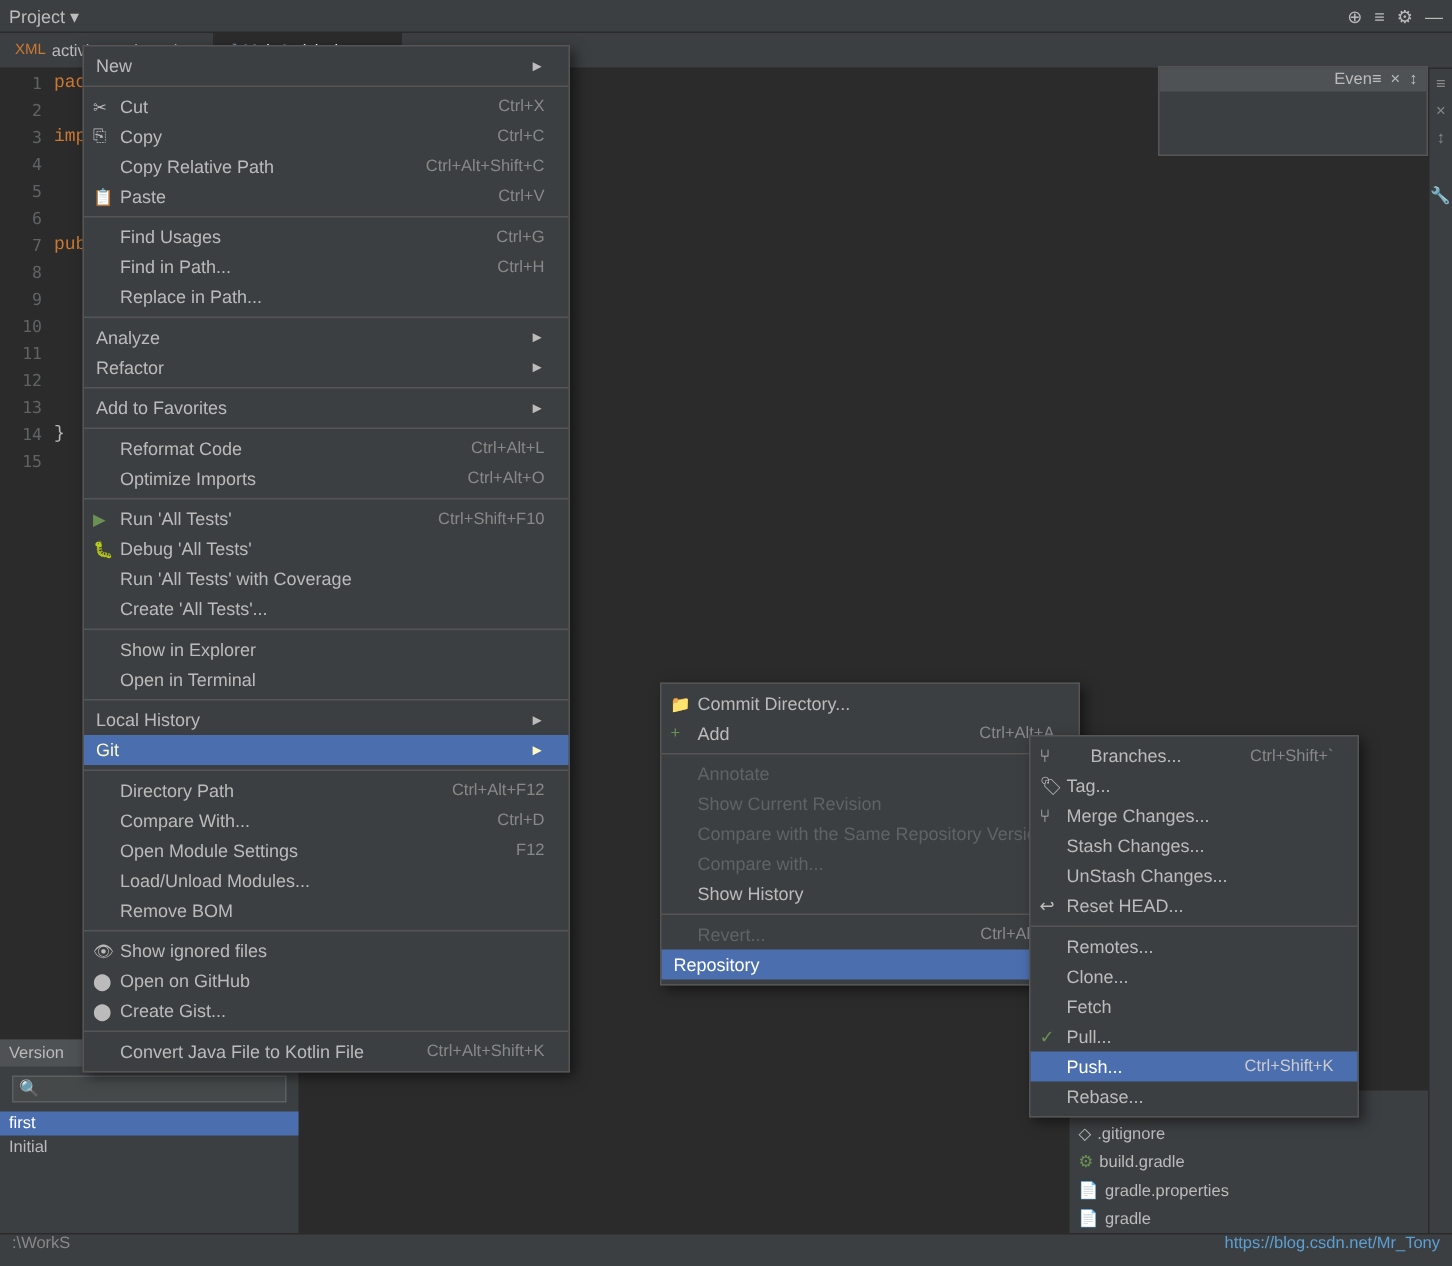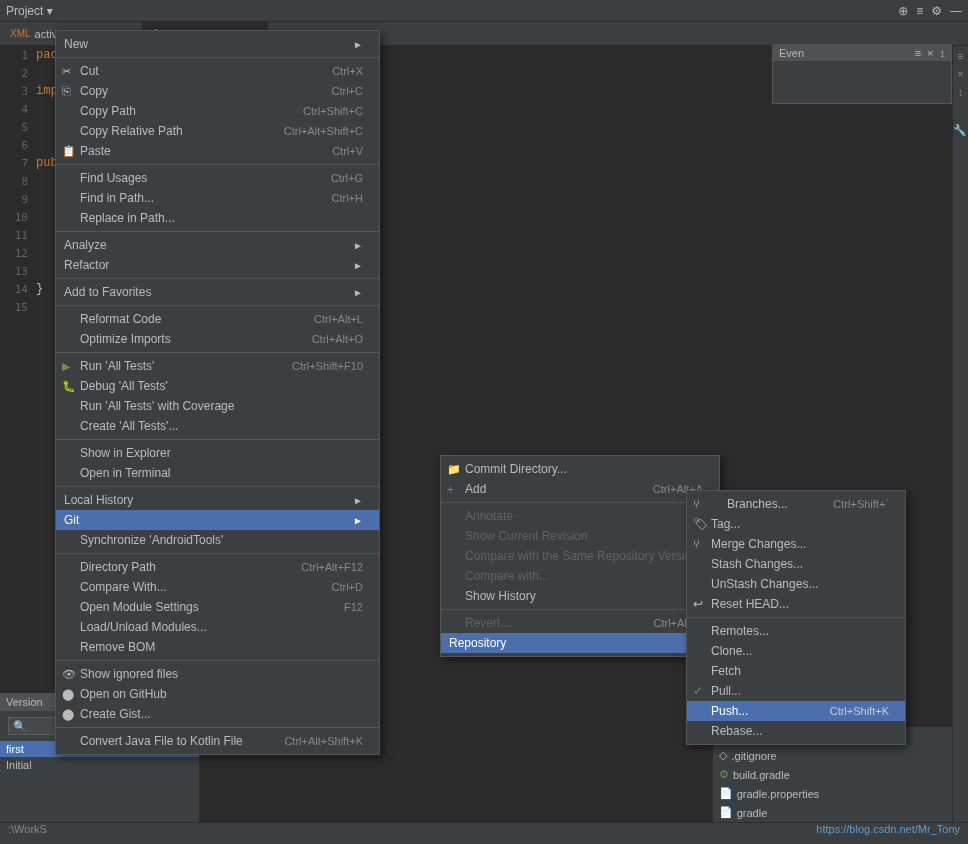--- a/index.html
+++ b/index.html
@@ -266,21 +266,21 @@
       background: #3c3f41;
       border: 1px solid #555;
       z-index: 50;
     }
     .event-log-header {
       background: #4e5254;
       padding: 2px 6px;
       font-size: 11px;
       display: flex;
       align-items: center;
-      justify-content: space-between;
+      justify-content: flex-end;
     }
     .event-log-icons {
       display: flex;
       gap: 6px;
     }
 
     
     .file-list {
       position: absolute;
       bottom: 22px;
@@ -401,24 +401,20 @@
     <span class="icon-prefix">✂</span>
     <span>Cut</span>
     <span class="shortcut">Ctrl+X</span>
   </div>
   <div class="menu-item">
     <span class="icon-prefix">⎘</span>
     <span>Copy</span>
     <span class="shortcut">Ctrl+C</span>
   </div>
   <div class="menu-item">
-    <span>Copy Path</span>
-    <span class="shortcut">Ctrl+Shift+C</span>
-  </div>
-  <div class="menu-item">
     <span>Copy Relative Path</span>
     <span class="shortcut">Ctrl+Alt+Shift+C</span>
   </div>
   <div class="menu-item">
     <span class="icon-prefix">📋</span>
     <span>Paste</span>
     <span class="shortcut">Ctrl+V</span>
   </div>
   <div class="menu-divider"></div>
   <div class="menu-item">
@@ -479,23 +475,20 @@
     <span>Open in Terminal</span>
   </div>
   <div class="menu-divider"></div>
   <div class="menu-item-with-icon">
     <span>Local History</span>
     <span class="arrow">►</span>
   </div>
   <div class="menu-item-with-icon active" style="background:#4b6eaf; color:#fef9c3;">
     <span>Git</span>
     <span class="arrow">►</span>
-  </div>
-  <div class="menu-item">
-    <span>Synchronize 'AndroidTools'</span>
   </div>
   <div class="menu-divider"></div>
   <div class="menu-item">
     <span>Directory Path</span>
     <span class="shortcut">Ctrl+Alt+F12</span>
   </div>
   <div class="menu-item">
     <span>Compare With...</span>
     <span class="shortcut">Ctrl+D</span>
   </div>

